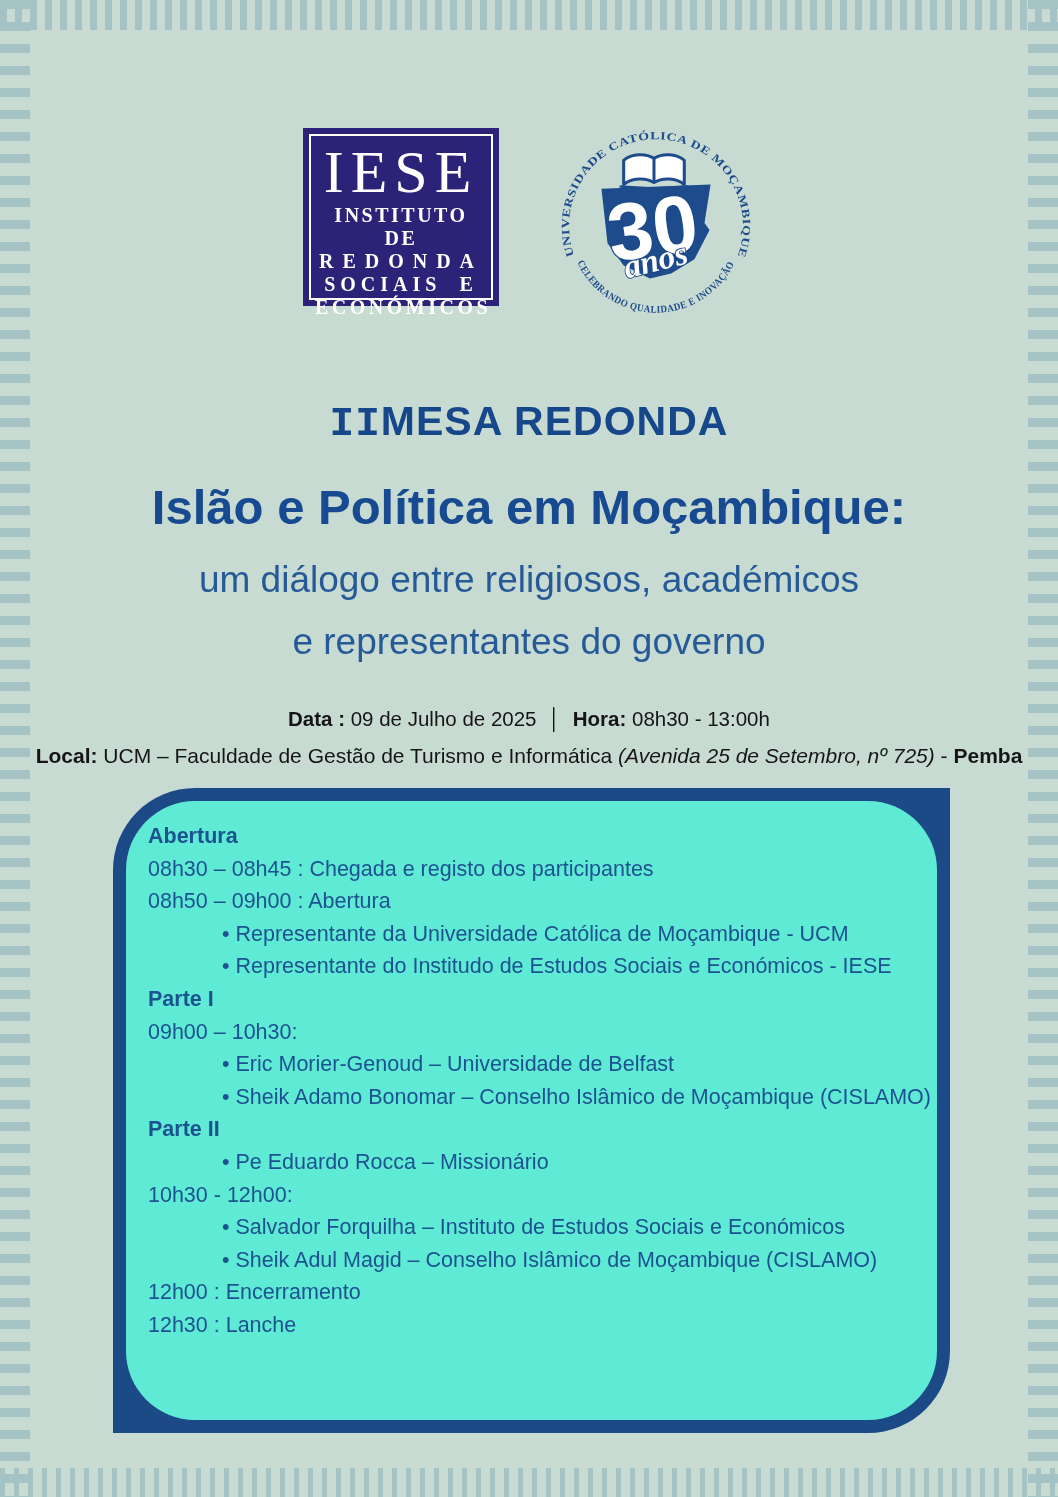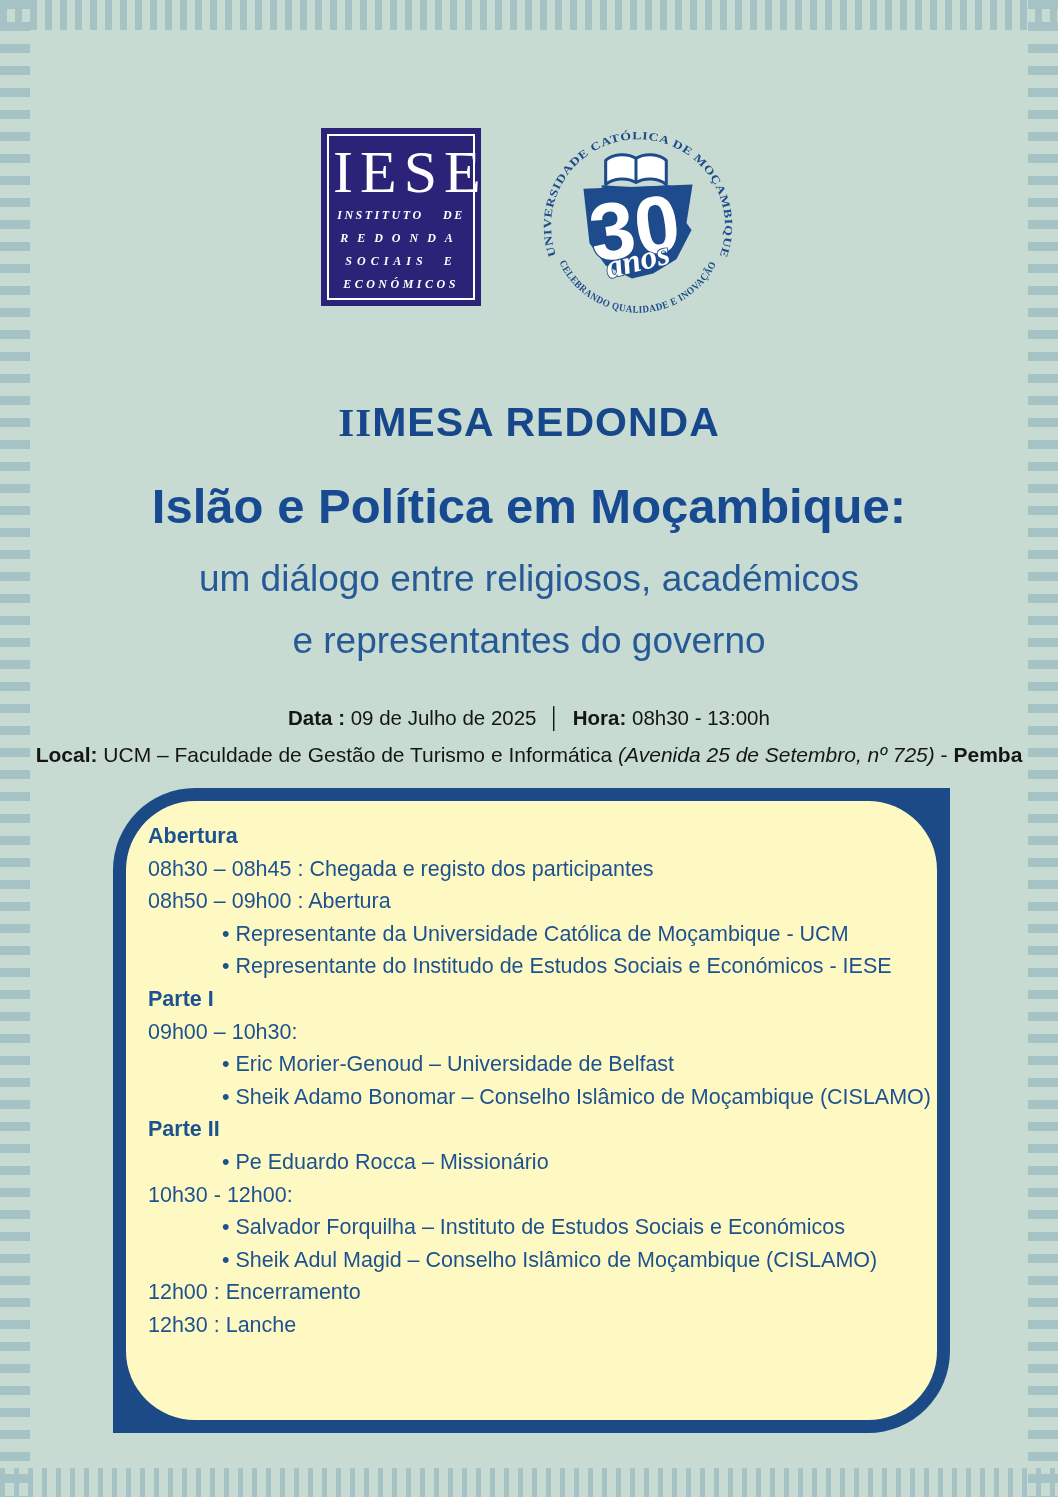--- a/index.html
+++ b/index.html
@@ -14,54 +14,54 @@
     background:repeating-linear-gradient(90deg,#a5c2c4 0 7px,rgba(0,0,0,0) 7px 15px);}
   .edge-bottom{bottom:0;left:0;right:0;height:29px;
     background:repeating-linear-gradient(90deg,#a5c2c4 0 5px,rgba(0,0,0,0) 5px 14px);}
   .edge-left{top:0;bottom:0;left:0;width:30px;
     background:repeating-linear-gradient(180deg,#a5c2c4 0 9px,rgba(0,0,0,0) 9px 22px);}
   .edge-right{top:0;bottom:0;right:0;width:30px;
     background:repeating-linear-gradient(180deg,#a5c2c4 0 9px,rgba(0,0,0,0) 9px 22px);}
 
   
   .logos{margin:0;padding-top:128px;display:flex;justify-content:center;align-items:flex-start;gap:58px;}
-  .iese{position:relative;width:160px;height:178px;background:#2b2377;color:#ffffff;
+  .iese{position:relative;width:196px;height:178px;background:#2b2377;color:#ffffff;
         box-sizing:border-box;padding:10px 12px 0 12px;text-align:center;}
   .iese-frame{position:absolute;inset:6px;border:2px solid #ffffff;pointer-events:none;}
   .iese-acronym{font-family:"Liberation Serif",serif;font-size:60px;line-height:64px;
         letter-spacing:7px;font-weight:400;margin-top:2px;}
-  .iese-line{font-family:"Liberation Serif",serif;font-size:12px;line-height:23px;font-weight:700;font-style:italic;}
+  .iese-line{font-family:"Liberation Serif",serif;font-size:20px;line-height:23px;font-weight:700;}
   .iese-l1{letter-spacing:2.5px;word-spacing:14px;}
   .iese-l2{letter-spacing:9px;}
   .iese-l3{letter-spacing:5px;word-spacing:8px;}
   .iese-l4{letter-spacing:3.5px;}
   .ucm{width:198px;height:198px;margin-top:-2px;}
   .arc-text{font-family:"Liberation Serif",serif;font-weight:700;fill:#1d4b8b;}
 
   
   .kicker{margin-top:74px;text-align:center;color:#17478b;font-weight:700;
           font-size:41px;letter-spacing:1px;}
-  .kicker .roman{font-family:Liberation Serif, serif;margin-right:0;}
+  .kicker .roman{font-family:Liberation Mono, monospace;margin-right:0;}
   .heading{margin-top:32px;text-align:center;color:#174a90;font-weight:700;font-size:49px;}
   .sub{text-align:center;color:#265a96;font-weight:400;font-size:37px;}
   .sub1{margin-top:24px;}
   .sub2{margin-top:20px;}
 
   
   .meta{text-align:center;color:#151515;}
   .meta .b{font-weight:700;}
   .meta .i{font-style:italic;}
   .meta-datetime{margin-top:44px;font-size:20.5px;}
   .meta-datetime .sep{padding:0 6px;}
   .meta-local{margin-top:13px;font-size:21px;}
 
   
   .agenda-outer{position:absolute;left:113px;top:788px;width:837px;height:645px;
       background:#1b4a86;border-radius:82px 0 82px 0;padding:13px;box-sizing:border-box;}
-  .agenda-inner{width:100%;height:100%;background:#fef9c3;border-radius:69px;
+  .agenda-inner{width:100%;height:100%;background:#5eead4;border-radius:69px;
       box-sizing:border-box;padding:19px 24px 0 22px;}
   .ag-row{font-size:21.5px;line-height:32.6px;color:#1d5290;white-space:nowrap;}
   .ag-h{font-weight:700;}
   .ag-bullet{padding-left:74px;}
 </style>
 </head>
 <body>
 
 <div>
 

